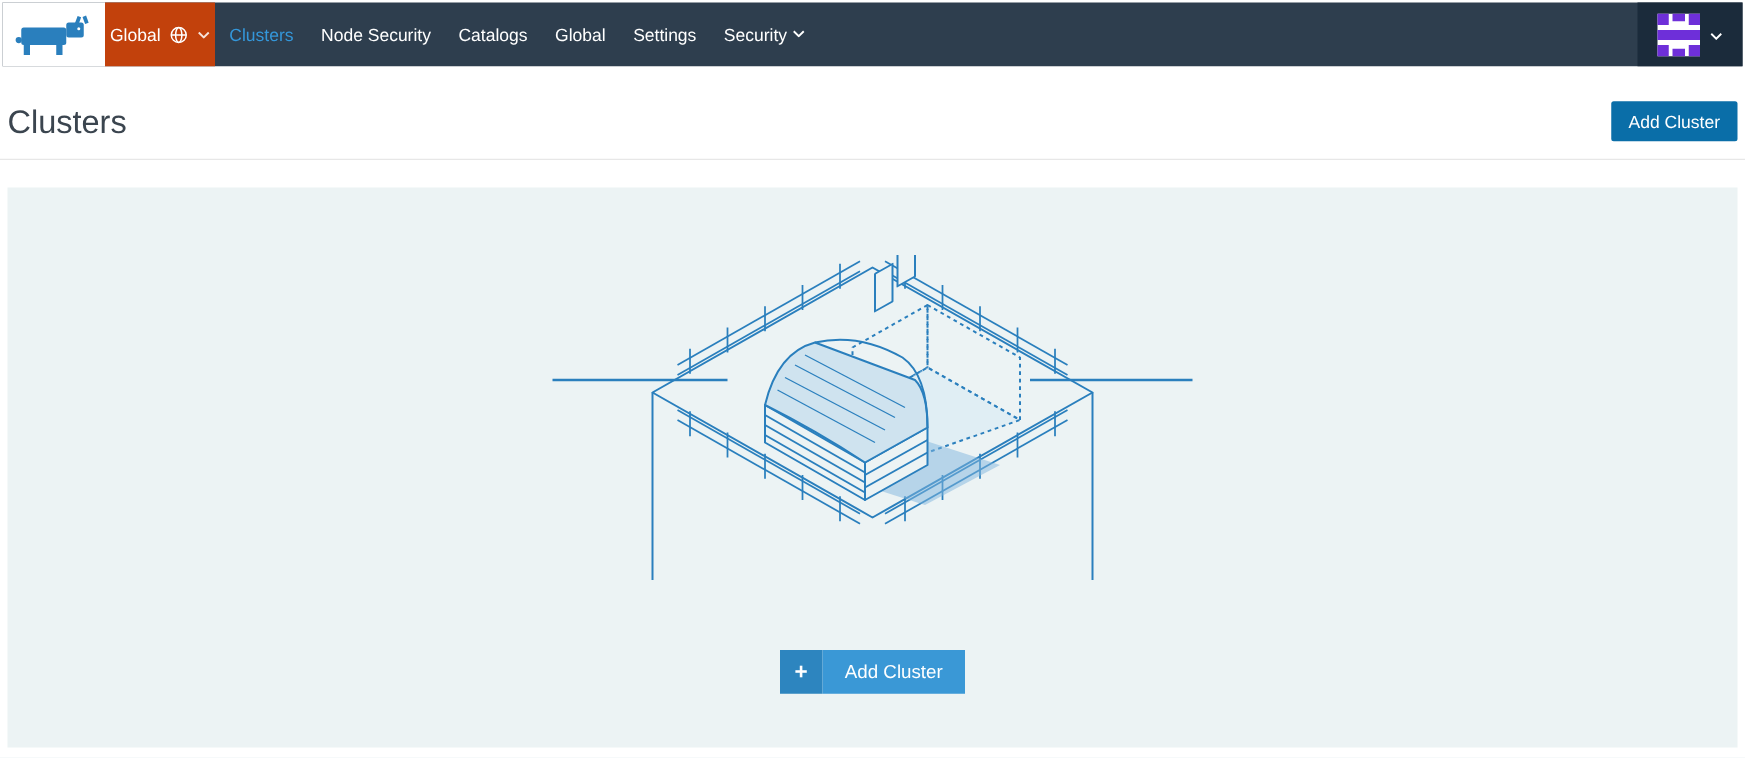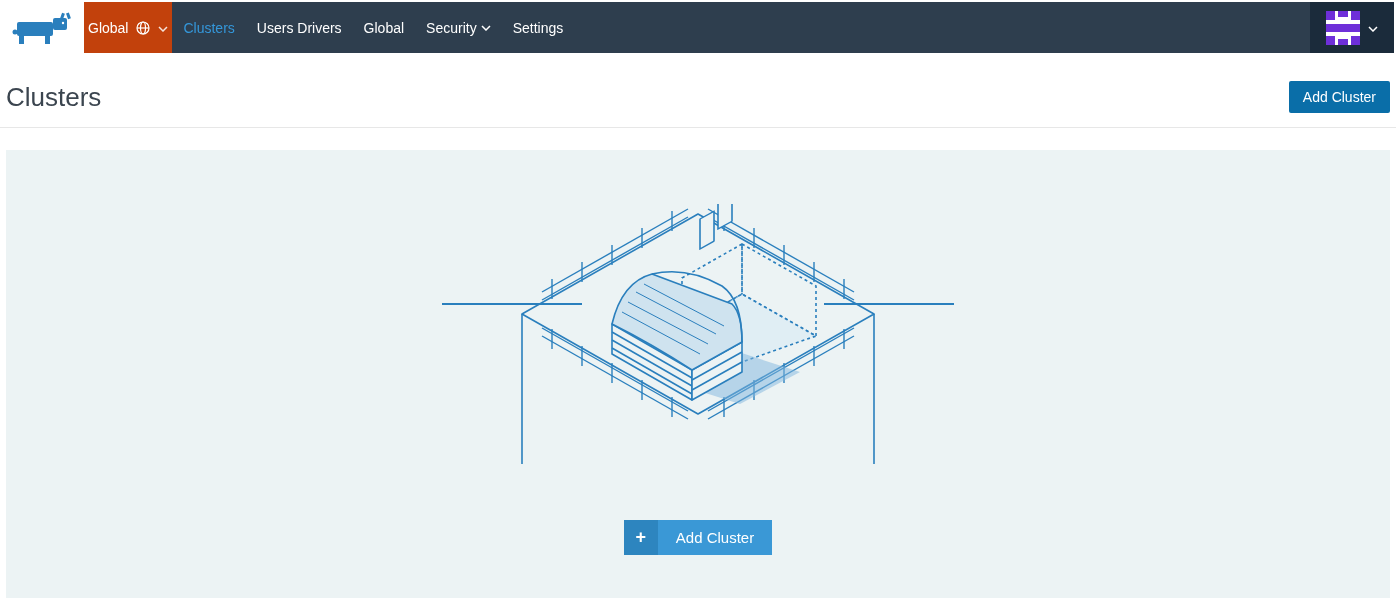--- a/index.html
+++ b/index.html
@@ -193,35 +193,38 @@
           <path d="M1 1 L5 5 L9 1" fill="none" stroke="#ffffff" stroke-width="1.5"></path>
         </svg>
     </span>
   </div>
 
   <div class="nav">
     <div class="nav-item active">
       <span>Clusters</span>
     </div>
     <div class="nav-item">
-      <span>Users Drivers</span>
+      <span>Node Security</span>
+    </div>
+    <div class="nav-item">
+      <span>Catalogs</span>
     </div>
     <div class="nav-item">
       <span>Global</span>
+    </div>
+    <div class="nav-item">
+      <span>Settings</span>
     </div>
     <div class="nav-item">
       <span>Security</span>
       <span class="chev-down">
         <svg width="10" height="6" viewBox="0 0 10 6">
             <path d="M1 1 L5 5 L9 1" fill="none" stroke="#ffffff" stroke-width="1.5"></path>
           </svg>
       </span>
-    </div>
-    <div class="nav-item">
-      <span>Settings</span>
     </div>
   </div>
 
   <div class="spacer"></div>
 
   <div class="user-menu">
     <div class="avatar">
       <div class="sq" style="left:0;top:0;width:9px;height:9px"></div>
       <div class="sq" style="right:0;top:0;width:9px;height:9px"></div>
       <div class="sq" style="left:12px;top:0;width:10px;height:6px"></div>

